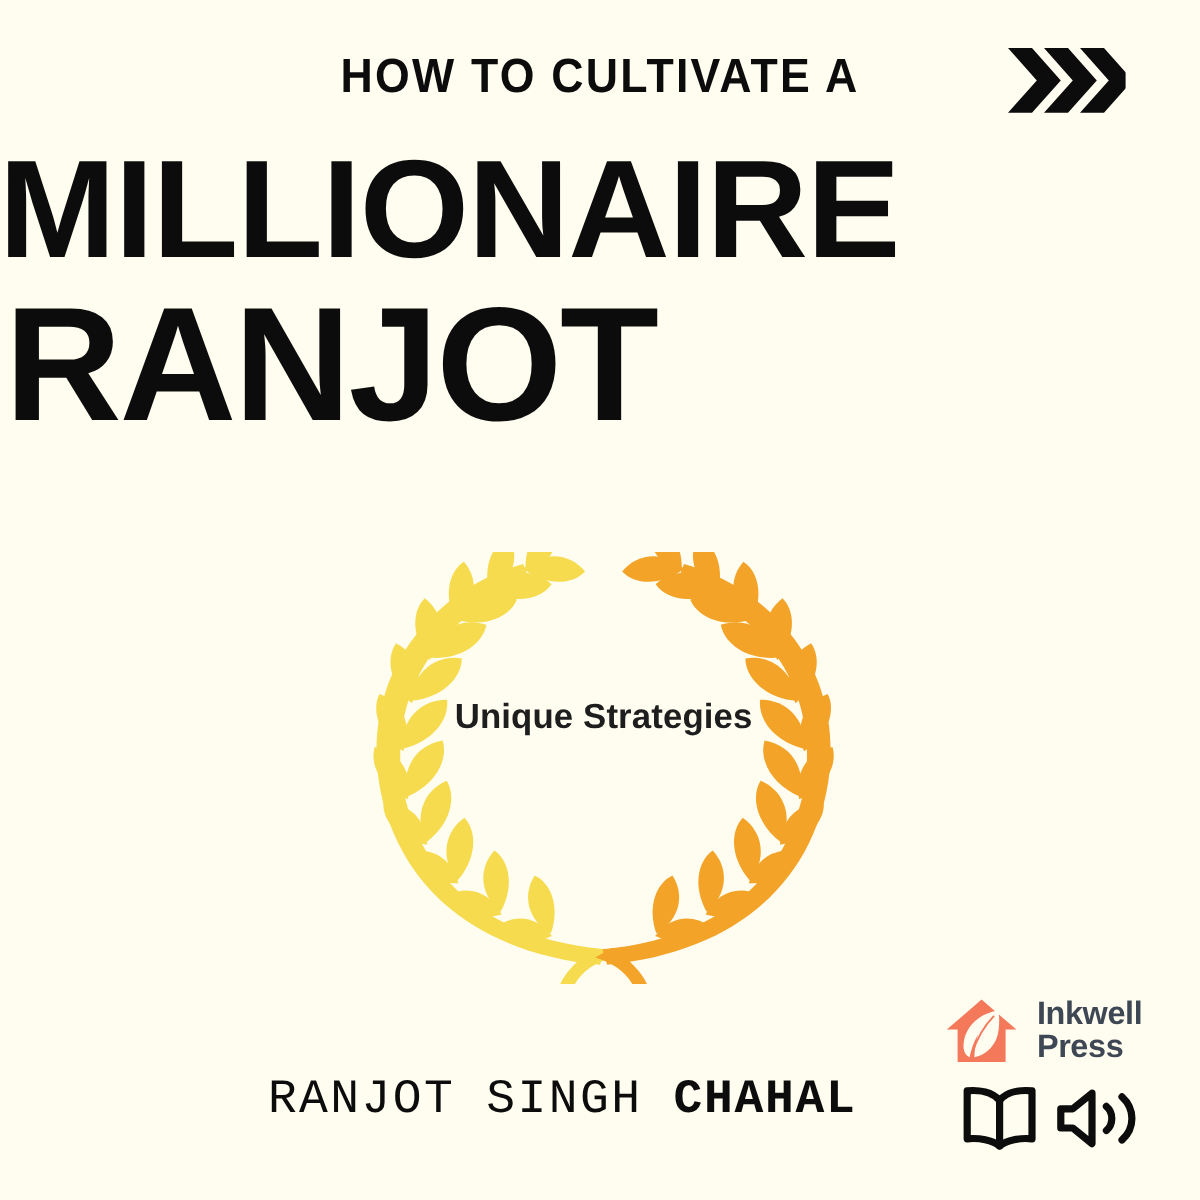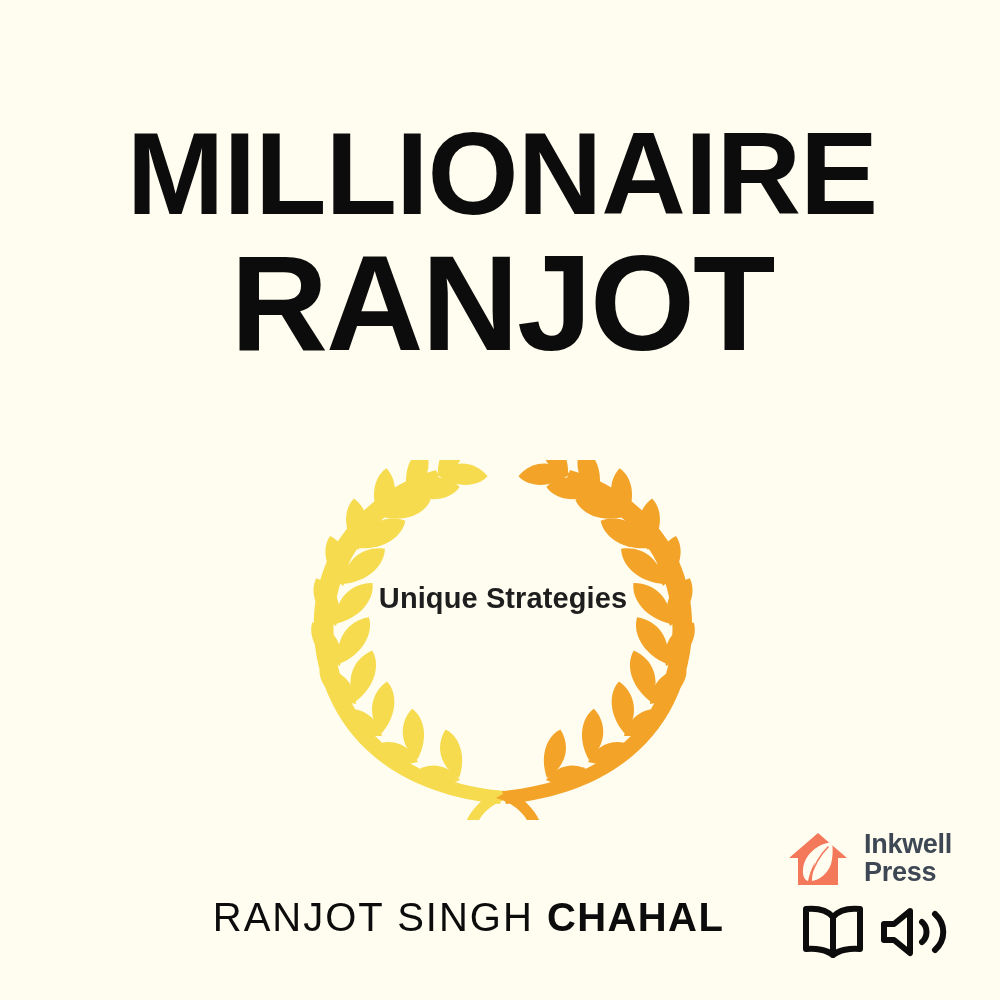--- a/index.html
+++ b/index.html
@@ -40,21 +40,21 @@
   .chevrons {
     position:absolute;
     right:62px;
     top:0px;
   }
 
   
   .title-block {
     position:absolute;
     top:118px; left:4px; right:0;
-    text-align:center;
+    text-align:left;
   }
   .title-line {
     display:block;
     font-family:"Liberation Sans", sans-serif;
     font-weight:700;
     color:#0C0C0C;
     line-height:0.98;
     white-space:nowrap;
     letter-spacing:-1px;
   }
@@ -92,21 +92,21 @@
   }
   .subtitle span { display:block; }
 
   
   .author {
     position:absolute;
     left:0;
     top:895px;
     width:905px;
     text-align:center;
-    font-family:Liberation Sans, sans-serif;
+    font-family:Liberation Mono, monospace;
     font-size:40px;
     font-weight:400;
     letter-spacing:2.0px;
     color:#0C0C0C;
     white-space:nowrap;
     padding-left:32px;
   }
   .author .surname { font-weight:700; letter-spacing:1.4px; }
 
   
@@ -139,20 +139,30 @@
     align-items:center;
     gap:14px;
   }
   .audio-badge svg { display:block; }
 </style>
 </head>
 <body>
 
 <div class="cover">
 
+  <div class="kicker-row">
+    <div class="kicker">HOW TO CULTIVATE A</div>
+    <div class="chevrons">
+      <svg width="100" height="62" viewBox="0 0 100 62" aria-hidden="true">
+        <path d="M2 4 L22 4 L46 31 L22 58 L2 58 L26 31 Z" fill="#0C0C0C"></path>
+        <path d="M32 4 L52 4 L76 31 L52 58 L32 58 L56 31 Z" fill="#0C0C0C"></path>
+        <path d="M62 4 L82 4 L106 31 L82 58 L62 58 L86 31 Z" fill="#0C0C0C"></path>
+      </svg>
+    </div>
+  </div>
 
   <div class="title-block">
     <span class="title-line title-line-1">MILLIONAIRE</span>
     <span class="title-line title-line-2">RANJOT</span>
   </div>
 
   <div class="emblem">
     <svg viewBox="0 0 470 360" aria-hidden="true">
       <defs>
 

